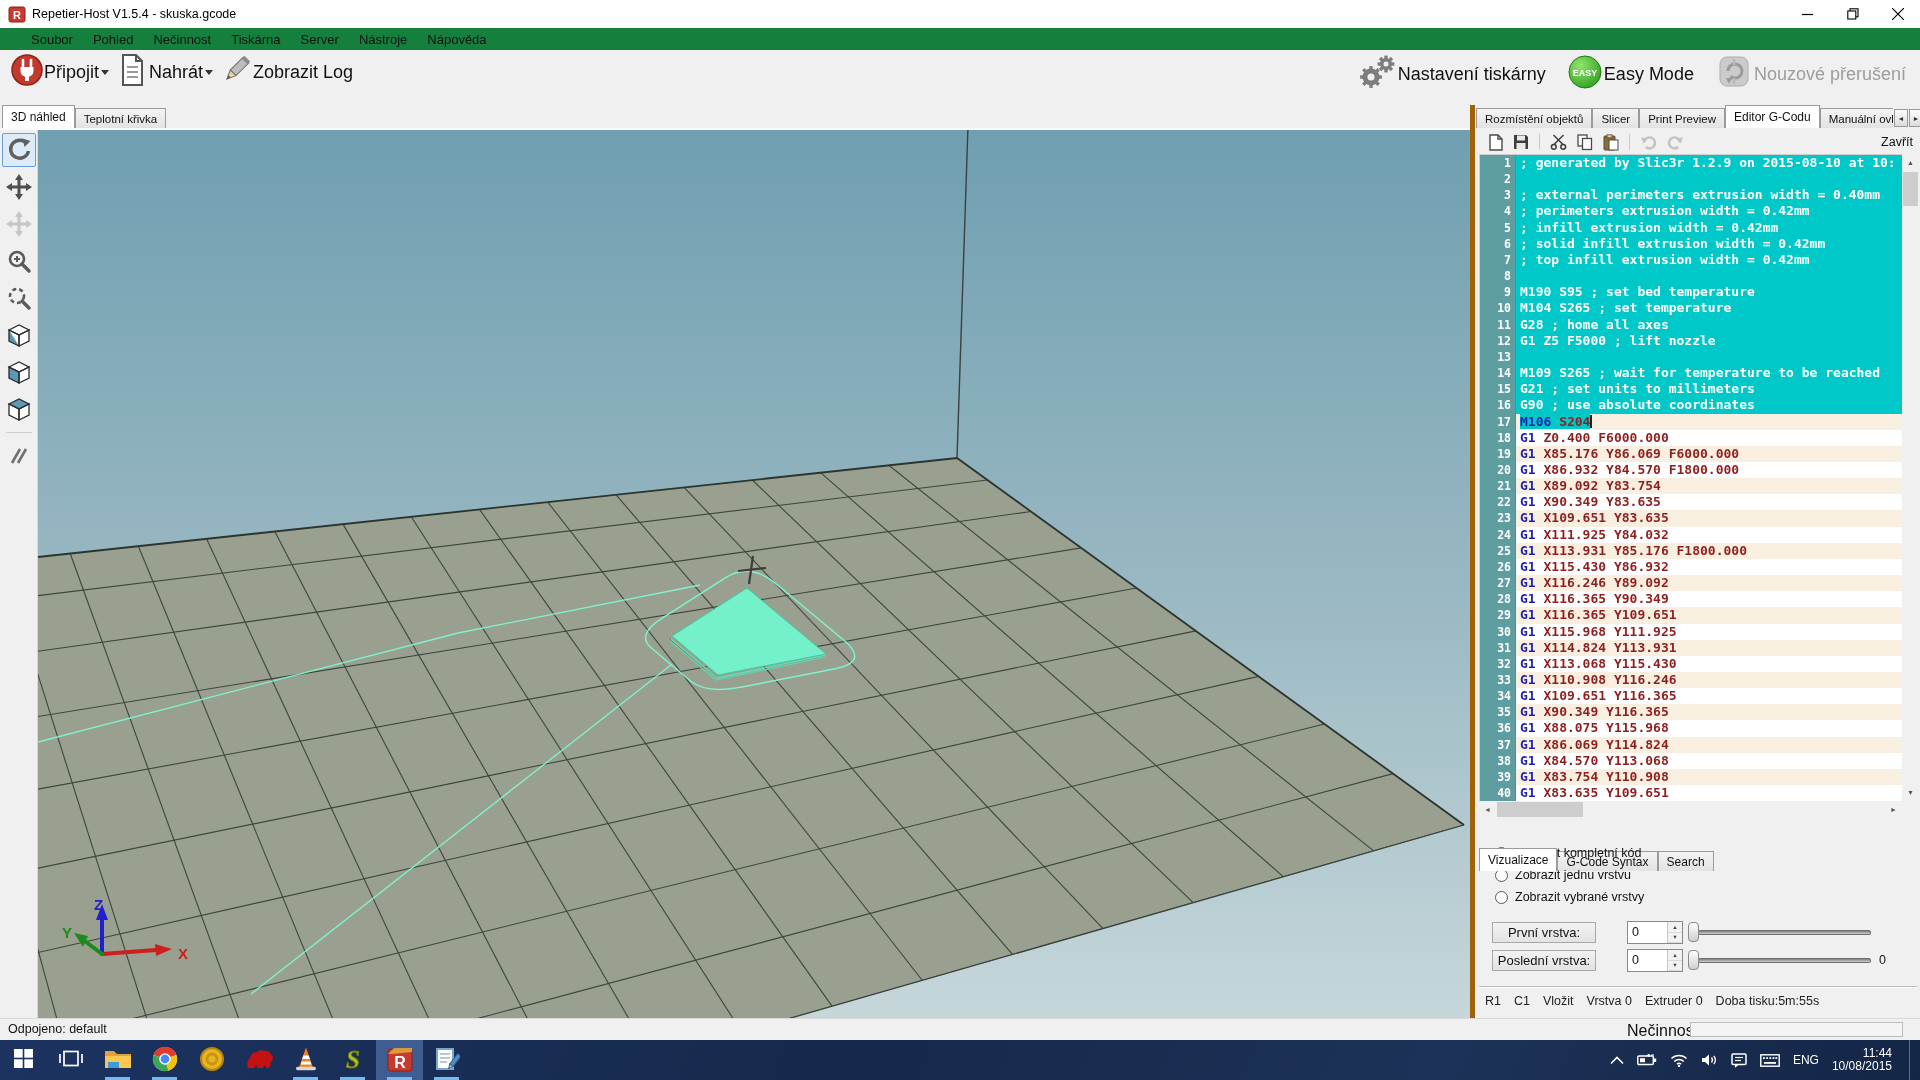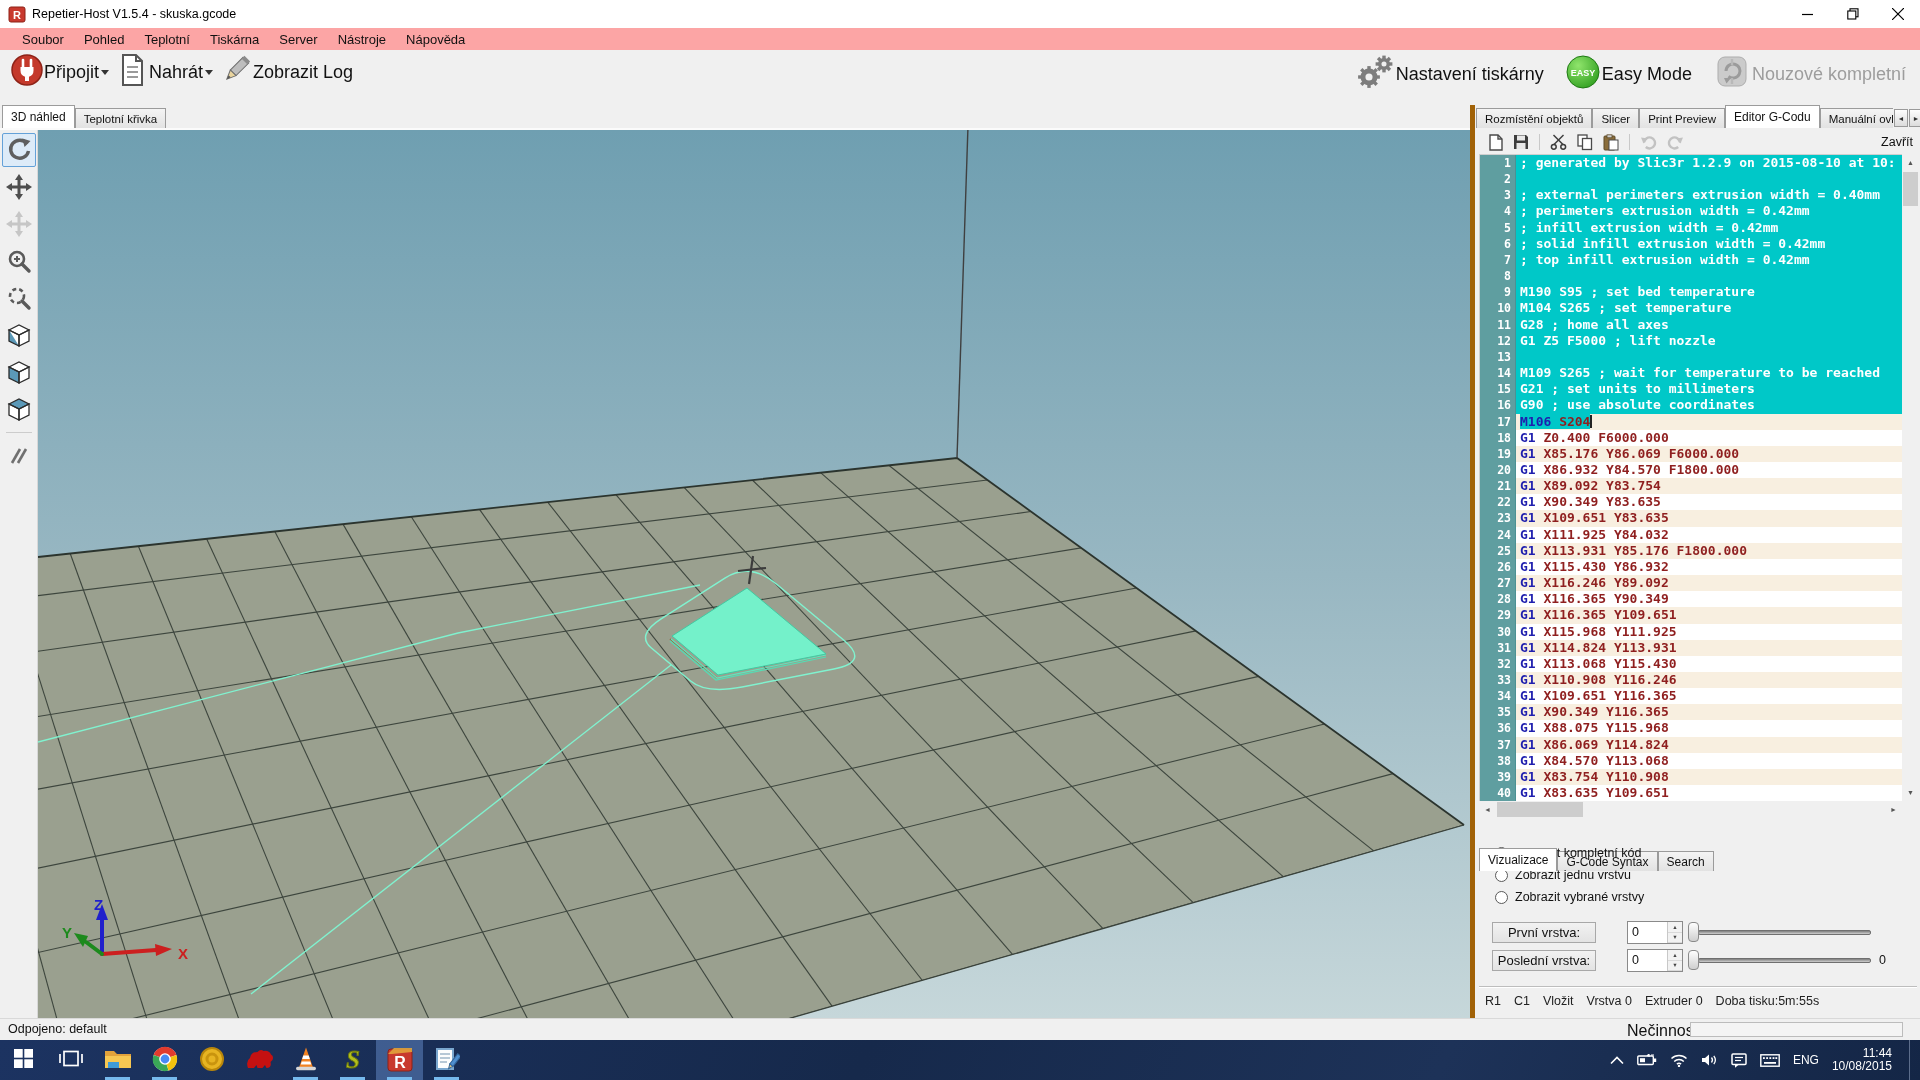--- a/index.html
+++ b/index.html
@@ -6,21 +6,21 @@
 html,body{width:1920px;height:1080px;overflow:hidden}
 body{font-family:"Liberation Sans",sans-serif;font-size:13px;color:#111;background:#f0f0f0;position:relative}
 .abs{position:absolute}
 
 #titlebar{left:0;top:0;width:1920px;height:28px;background:#fff;display:flex;align-items:center}
 #titlebar .appicon{margin:0 6px 0 8px;width:18px;height:18px}
 #titlebar .title{font-size:12.5px;color:#000}
 #winbtns{position:absolute;right:0;top:0;height:28px;display:flex}
 .winbtn{width:45px;height:28px;display:flex;align-items:center;justify-content:center}
 
-#menubar{left:0;top:28px;width:1920px;height:22px;background:#fca5a5;display:flex;align-items:center;padding-left:12px}
+#menubar{left:0;top:28px;width:1920px;height:22px;background:#15803d;display:flex;align-items:center;padding-left:21px}
 .menuitem{padding:0 10px;height:22px;display:flex;align-items:center;font-size:13px}
 
 #toolbar{left:0;top:50px;width:1920px;height:55px;background:#f0f0f0}
 .tbbtn{position:relative;float:left;margin:2px 2px 0 6px;padding:1px 4px;display:flex;flex-direction:row;align-items:center;min-width:52px}
 .tbbtn .lab{font-size:18px;margin-top:1px;white-space:nowrap}
 .tbbtn.disabled .lab{color:#9d9d9d}
 .tbright{position:absolute;right:4px;top:0;display:flex}
 .tbright .tbbtn{float:none;margin:2px 6px 0 6px}
 .dropcaret{position:absolute;right:-6px;top:18px;width:0;height:0;border-left:4px solid transparent;border-right:4px solid transparent;border-top:5px solid #333}
 
@@ -119,21 +119,21 @@
             <line x1="12" y1="0" x2="0" y2="12"></line>
           </g>
         </svg>
       </div>
   </div>
 </div>
 
 <div id="menubar" class="abs">
     <div class="menuitem">Soubor</div>
     <div class="menuitem">Pohled</div>
-    <div class="menuitem">Teplotní</div>
+    <div class="menuitem">Nečinnost</div>
     <div class="menuitem">Tiskárna</div>
     <div class="menuitem">Server</div>
     <div class="menuitem">Nástroje</div>
     <div class="menuitem">Nápověda</div>
   </div>
 
 <div id="toolbar" class="abs">
   <div id="tbleft">
       <div class="tbbtn">
         <span><svg width="34" height="34">
@@ -214,21 +214,21 @@
       <div class="tbbtn disabled">
         <span><svg width="40" height="38">
             <rect x="6" y="4" width="28" height="29" rx="7" fill="#cbcbcb" stroke="#adadad"></rect>
             <path d="M14 18 a7 7 0 1 1 2.5 5.4" fill="none" stroke="#9b9b9b" stroke-width="3"></path>
             <polygon points="12,25 19,25 14.5,30.5" fill="#9b9b9b"></polygon>
             <g stroke="#b8b8b8" stroke-width="2.4">
               <line x1="20" y1="6" x2="20" y2="12"></line>
               <line x1="20" y1="25" x2="20" y2="31"></line>
             </g>
           </svg></span>
-        <span class="lab">Nouzové kompletní</span>
+        <span class="lab">Nouzové přerušení</span>
       </div>
     </div>
 </div>
 
 <div id="tabrow" class="abs">
   <div id="viewtabs">
       <div class="tab active">3D náhled</div>
       <div class="tab">Teplotní křivka</div>
     </div>
 </div>

